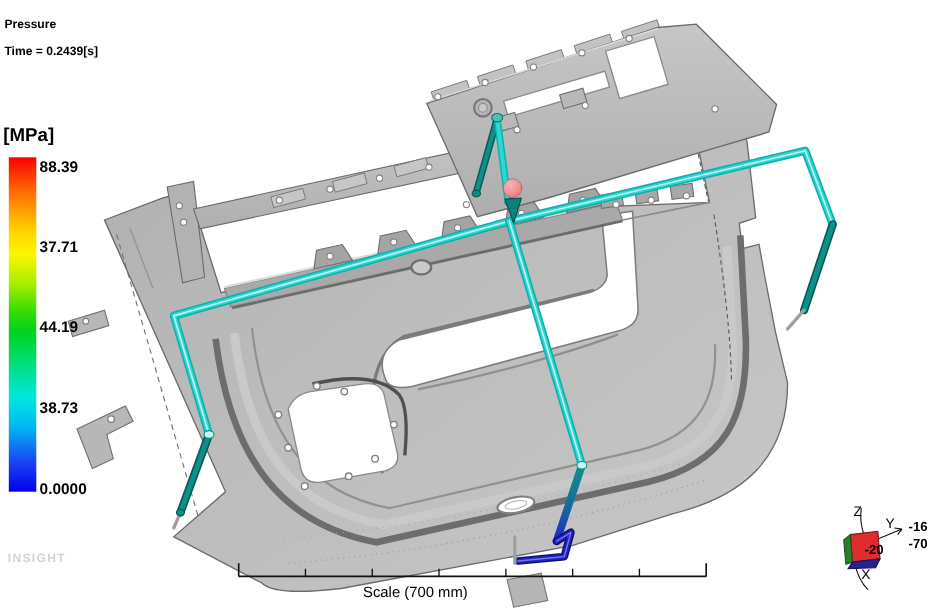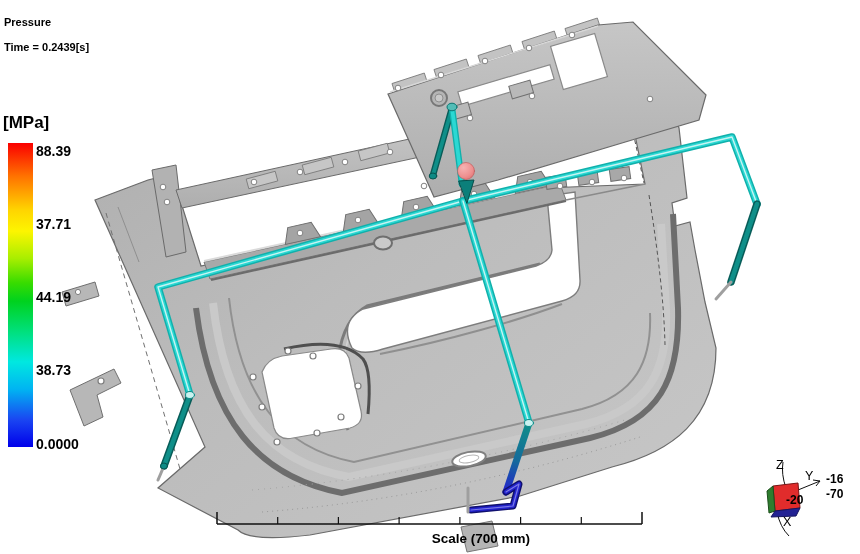--- a/index.html
+++ b/index.html
@@ -9,21 +9,21 @@
   .txt{position:absolute;color:#000;white-space:nowrap;}
   .hdr{font-size:11px;font-weight:bold;}
   .unit{font-size:17px;font-weight:bold;}
   .tick{font-size:14px;font-weight:bold;left:36px;height:16px;line-height:16px;}
   .colorbar{position:absolute;left:8px;top:143px;width:25px;height:304px;
     background:linear-gradient(to bottom,
       #fa0000 0%, #ff7300 11%, #ffd400 22%, #fdf500 29%, #a8ee00 38%,
       #38dc00 46%, #00d21e 52%, #00e07c 62%, #00e8e0 72%, #00b4f2 81%,
       #1a46f2 91%, #0000ea 100%);}
   .wm{font-size:11px;letter-spacing:1.2px;color:#d4d4d4;line-height:15px;font-weight:bold;}
-  .scalelabel{font-size:13.5px;font-weight:bold;width:200px;text-align:right;}
+  .scalelabel{font-size:13.5px;font-weight:normal;width:200px;text-align:left;}
   .axisletter{font-size:12.5px;}
   .axisnum{font-size:12px;font-weight:bold;}
 </style>
 </head>
 <body>
 
 <div id="stage">
 
   <svg width="860" height="554" viewBox="0 0 860 554">
     <defs>
@@ -282,20 +282,21 @@
 
   <div class="txt unit" style="left:3px;top:113px;">[MPa]</div>
   <div class="colorbar"></div>
   <div class="txt tick" style="top:143px;">88.39</div>
   <div class="txt tick" style="top:216px;">37.71</div>
   <div class="txt tick" style="top:289px;">44.19</div>
   <div class="txt tick" style="top:362px;">38.73</div>
   <div class="txt tick" style="top:436px;">0.0000</div>
 
   <div style="position:absolute;left:7px;top:501px;">
+    <div class="wm">INSIGHT</div>
   </div>
 
   <div class="txt scalelabel" style="left:330px;top:531px;">Scale (700 mm)</div>
 
   <div class="txt axisletter" style="left:776px;top:458px;">Z</div>
   <div class="txt axisletter" style="left:805px;top:469px;">Y</div>
   <div class="txt axisletter" style="left:783px;top:515px;">X</div>
   <div class="txt axisnum" style="left:826px;top:472px;">-16</div>
   <div class="txt axisnum" style="left:786px;top:493px;">-20</div>
   <div class="txt axisnum" style="left:826px;top:487px;">-70</div>

